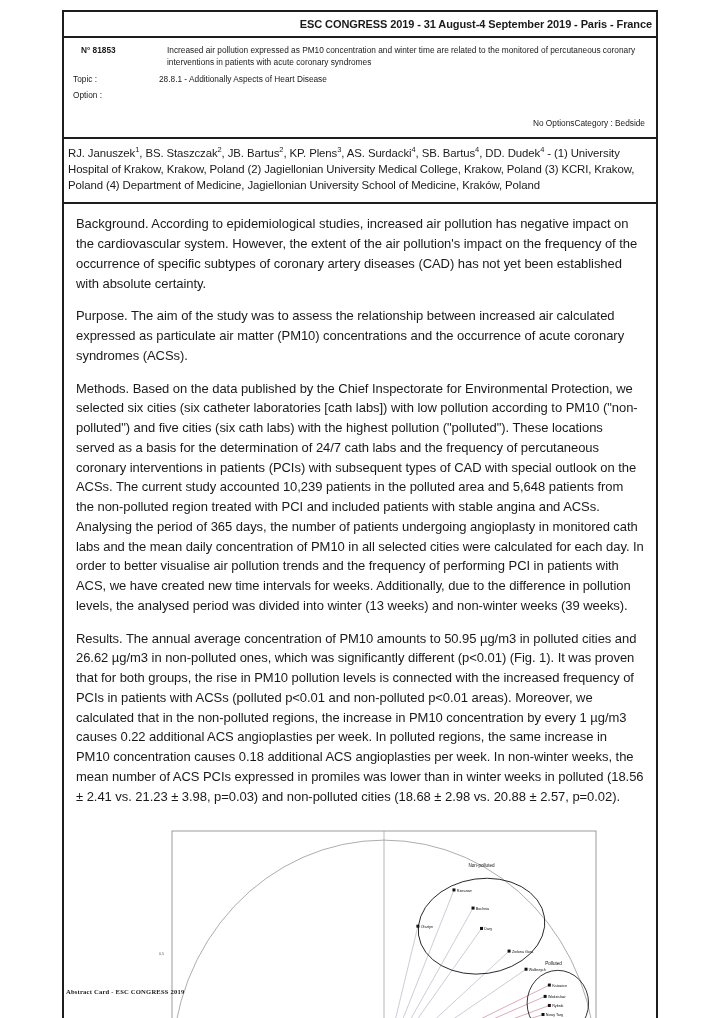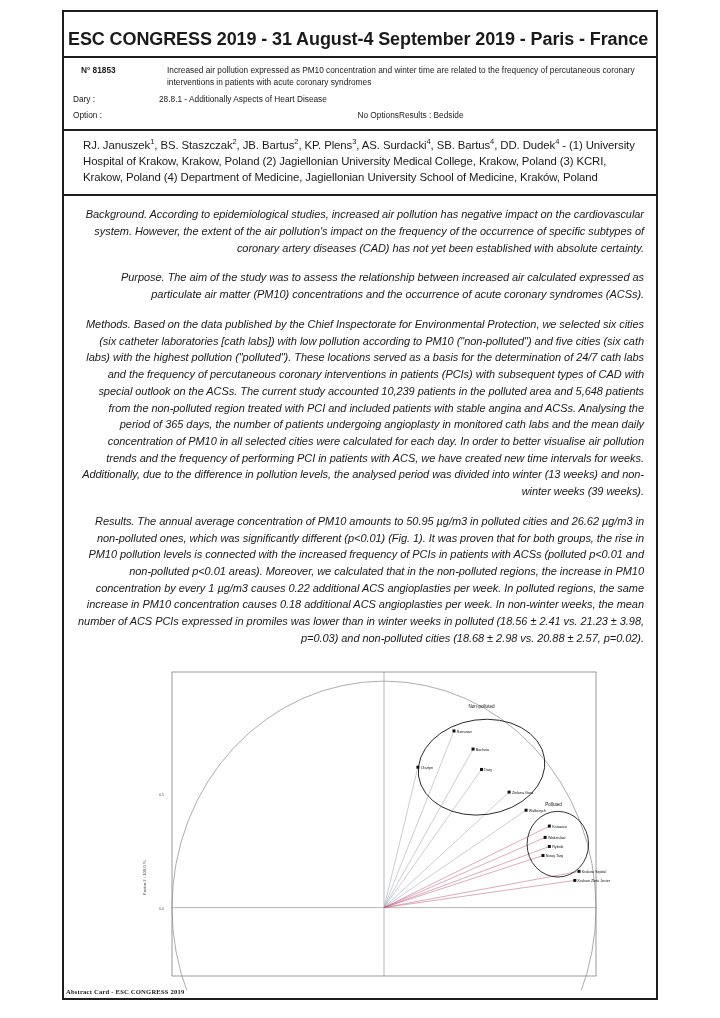--- a/index.html
+++ b/index.html
@@ -28,25 +28,25 @@
     top: 10px;
     width: 596px;
   }
 
   
   .header-box {
     border: 2px solid #1d1d1d;
     box-sizing: border-box;
   }
   .congress-title {
-    text-align: left;
+    text-align: right;
     font-weight: bold;
-    font-size: 18px;
+    font-size: 11px;
     letter-spacing: -0.1px;
-    padding: 17px 4px 6px 4px;
+    padding: 6px 4px 6px 4px;
     border-bottom: 2px solid #1d1d1d;
     white-space: nowrap;
   }
   .meta-block {
     padding: 7px 9px 7px 9px;
     font-size: 8.3px;
     line-height: 1.42;
   }
   .meta-row {
     display: flex;
@@ -60,59 +60,59 @@
     font-size: 8.3px;
   }
   .meta-label.bold { font-weight: bold; padding-left: 8px; }
   .meta-value {
     flex: 1 1 auto;
     font-size: 8.3px;
   }
   .meta-row.spaced { margin-top: 5px; }
   .meta-value-row {
     display: flex;
-    justify-content: center;
+    justify-content: flex-end;
     width: 100%;
+    margin-top: 28px;
   }
   .category-value {
     white-space: nowrap;
     padding-right: 2px;
   }
 
   
   .authors-box {
     border: 2px solid #1d1d1d;
     border-top: none;
     box-sizing: border-box;
-    padding: 7px 10px 9px 19px;
+    padding: 7px 10px 9px 4px;
     font-size: 11.4px;
     line-height: 1.38;
     letter-spacing: -0.1px;
   }
   .authors-box sup {
     font-size: 7.5px;
     vertical-align: super;
     line-height: 0;
   }
 
   
   .body-box {
     border: 2px solid #1d1d1d;
     border-top: none;
     box-sizing: border-box;
     padding: 10px 12px 8px 12px;
     min-height: 780px;
   }
   .para {
-    font-size: 11px;
+    font-size: 13px;
     line-height: 1.52;
-    text-align: right;
+    text-align: left;
     margin: 0 0 13px 0;
     letter-spacing: -0.05px;
-    font-style: italic;
   }
   .para:last-child { margin-bottom: 0; }
 
   
   .figure-wrap {
     margin-top: 10px;
     display: flex;
     justify-content: center;
   }
   .chart-svg {
@@ -138,34 +138,34 @@
 
   <div class="doc-frame">
 
     <div class="header-box">
       <div class="congress-title">ESC CONGRESS 2019 - 31 August-4 September 2019 - Paris - France</div>
 
       <div class="meta-block">
 
         <div class="meta-row">
           <div class="meta-label bold">N° 81853</div>
-          <div class="meta-value">Increased air pollution expressed as PM10 concentration and winter time are related to the frequency of percutaneous coronary interventions in patients with acute coronary syndromes</div>
+          <div class="meta-value">Increased air pollution expressed as PM10 concentration and winter time are related to the monitored of percutaneous coronary interventions in patients with acute coronary syndromes</div>
         </div>
 
         <div class="meta-row spaced">
-          <div class="meta-label">Dary :</div>
+          <div class="meta-label">Topic :</div>
           <div class="meta-value">28.8.1 - Additionally Aspects of Heart Disease</div>
         </div>
 
         <div class="meta-row spaced">
           <div class="meta-label">Option :</div>
           <div class="meta-value">
             <div class="meta-value-row">
               <span>No Options</span>
-              <span class="category-value">Results : Bedside</span>
+              <span class="category-value">Category : Bedside</span>
             </div>
           </div>
         </div>
 
       </div>
     </div>
 
     <div class="authors-box">
       <span id="authors-line"><span>RJ. Januszek</span><sup>1</sup>, <span>BS. Staszczak</span><sup>2</sup>, <span>JB. Bartus</span><sup>2</sup>, <span>KP. Plens</span><sup>3</sup>, <span>AS. Surdacki</span><sup>4</sup>, <span>SB. Bartus</span><sup>4</sup>, <span>DD. Dudek</span><sup>4</sup> <span>- (1) University Hospital of Krakow, Krakow, Poland (2) Jagiellonian University Medical College, Krakow, Poland (3) KCRI, Krakow, Poland (4) Department of Medicine, Jagiellonian University School of Medicine, Kraków, Poland</span></span>
     </div>

